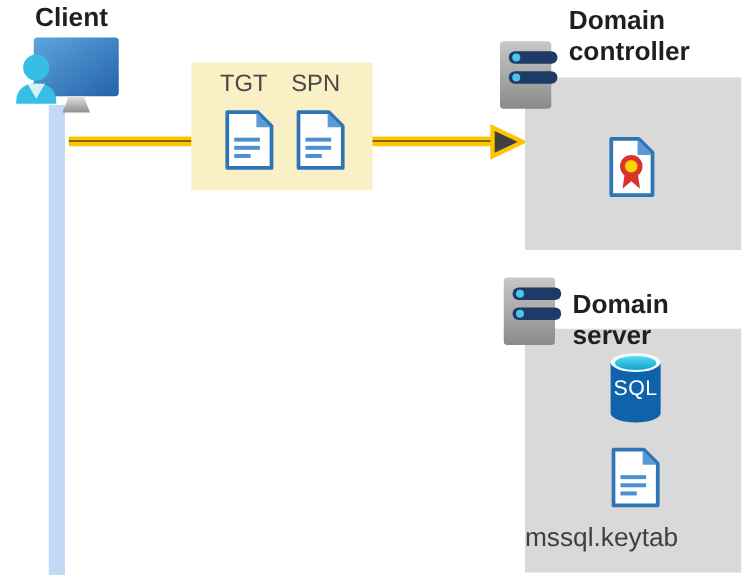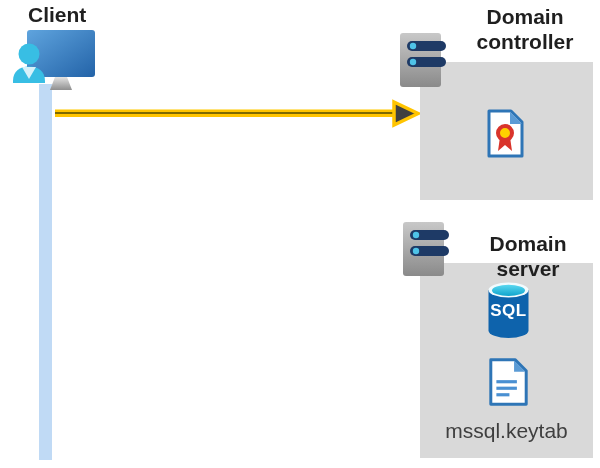--- a/index.html
+++ b/index.html
@@ -2,21 +2,21 @@
 <html><head>
 <meta charset="utf-8">
 <style>
   html,body{margin:0;padding:0;background:#fff;}
   #canvas{
     position:relative;width:600px;height:468px;background:#fff;overflow:hidden;
     font-family:"Liberation Sans","DejaVu Sans",sans-serif;
   }
   .abs{position:absolute;}
   .title{
-    font-size:21px;font-weight:bold;color:#1f1f1f;line-height:25px;letter-spacing:0;text-align:center;
+    font-size:21px;font-weight:bold;color:#1f1f1f;line-height:25px;letter-spacing:0;
   }
   
   #client-title{left:28px;top:2px;}
   #client-icon{left:10px;top:26px;width:110px;height:74px;}
   #connection-line{left:39px;top:84px;width:13px;height:376px;background:#C0DAF5;}
   
   #request-arrow{
     left:55px;top:109px;width:340px;height:8px;
     background:linear-gradient(to bottom,
       #FFE37A 0px,#FFE37A 1px,
@@ -38,25 +38,25 @@
   #dc-box{left:420px;top:62px;width:173px;height:138px;}
   #dc-server-icon{left:399px;top:32px;width:49px;height:56px;}
   #dc-title{left:455px;top:4px;width:140px;}
   #certificate-icon{left:486px;top:109px;width:39px;height:49px;}
   #linux-box{left:420px;top:263px;width:173px;height:195px;}
   #linux-server-icon{left:402px;top:221px;width:49px;height:56px;}
   #linux-title{left:458px;top:231px;width:140px;}
   #sql-icon{left:486px;top:281px;width:45px;height:59px;}
   #sql-text{
     position:absolute;left:0;top:20px;width:100%;text-align:center;
-    font-size:17px;font-weight:bold;color:#fff;letter-spacing:0.5px;
+    font-size:17px;font-weight:normal;color:#fff;letter-spacing:0.5px;
   }
   #keytab-doc{left:488px;top:356px;width:41px;height:52px;}
   #keytab-label{
-    left:420px;top:419px;width:173px;text-align:center;
+    left:420px;top:419px;width:173px;text-align:left;
     font-size:21px;color:#3f3f3f;
   }
   svg{display:block;}
 </style>
 </head>
 <body>
 
 <svg width="0" height="0" style="position:absolute" aria-hidden="true">
   <defs>
     <linearGradient id="gradMonitor" x1="0" y1="0" x2="1" y2="1">
@@ -94,20 +94,40 @@
       <path d="M3,57 v-2 c0,-10 7,-14.5 16,-14.5 c9,0 16,4.5 16,14.5 v2 z" fill="#38BEE4"></path>
       <polygon points="12,41 26,41 19,53" fill="#D6F1FA"></polygon>
     </g>
   </svg>
 
   <div class="abs" id="request-arrow"></div>
   <svg class="abs" id="arrowhead" viewBox="0 0 30 29">
     <polygon points="3,3 27,14.5 3,26" fill="#404040" stroke="#FFC400" stroke-width="3.5" stroke-linejoin="miter"></polygon>
   </svg>
 
+  <div class="abs" id="ticket-box">
+    <span class="ticket-label" id="tgt-label">TGT</span>
+    <span class="ticket-label" id="spn-label">SPN</span>
+
+    <svg class="ticket-doc" id="tgt-doc" viewBox="0 0 44 52">
+      <path d="M3,2 H29 L41,14 V50 H3 Z" fill="#fff" stroke="#2E75B6" stroke-width="3.2" stroke-linejoin="round"></path>
+      <path d="M28,3 L40,15 L28,15 Z" fill="#5B9BD5"></path>
+      <rect x="9" y="24" width="22" height="3.4" fill="#4A90D2"></rect>
+      <rect x="9" y="31" width="22" height="3.4" fill="#4A90D2"></rect>
+      <rect x="9" y="38" width="14" height="3.4" fill="#4A90D2"></rect>
+    </svg>
+
+    <svg class="ticket-doc" id="spn-doc" viewBox="0 0 44 52">
+      <path d="M3,2 H29 L41,14 V50 H3 Z" fill="#fff" stroke="#2E75B6" stroke-width="3.2" stroke-linejoin="round"></path>
+      <path d="M28,3 L40,15 L28,15 Z" fill="#5B9BD5"></path>
+      <rect x="9" y="24" width="22" height="3.4" fill="#4A90D2"></rect>
+      <rect x="9" y="31" width="22" height="3.4" fill="#4A90D2"></rect>
+      <rect x="9" y="38" width="14" height="3.4" fill="#4A90D2"></rect>
+    </svg>
+  </div>
 
   <div class="abs container-box" id="dc-box"></div>
 
   <svg class="abs" id="dc-server-icon" viewBox="0 0 49 56">
     <rect x="1" y="1" width="41" height="54" rx="3" fill="url(#gradServer)"></rect>
     <rect x="8" y="9" width="39" height="10" rx="5" fill="#1E3A66"></rect>
     <circle cx="14" cy="14" r="3.2" fill="#4FC3E8"></circle>
     <rect x="8" y="25" width="39" height="10" rx="5" fill="#1E3A66"></rect>
     <circle cx="14" cy="30" r="3.2" fill="#4FC3E8"></circle>
   </svg>

